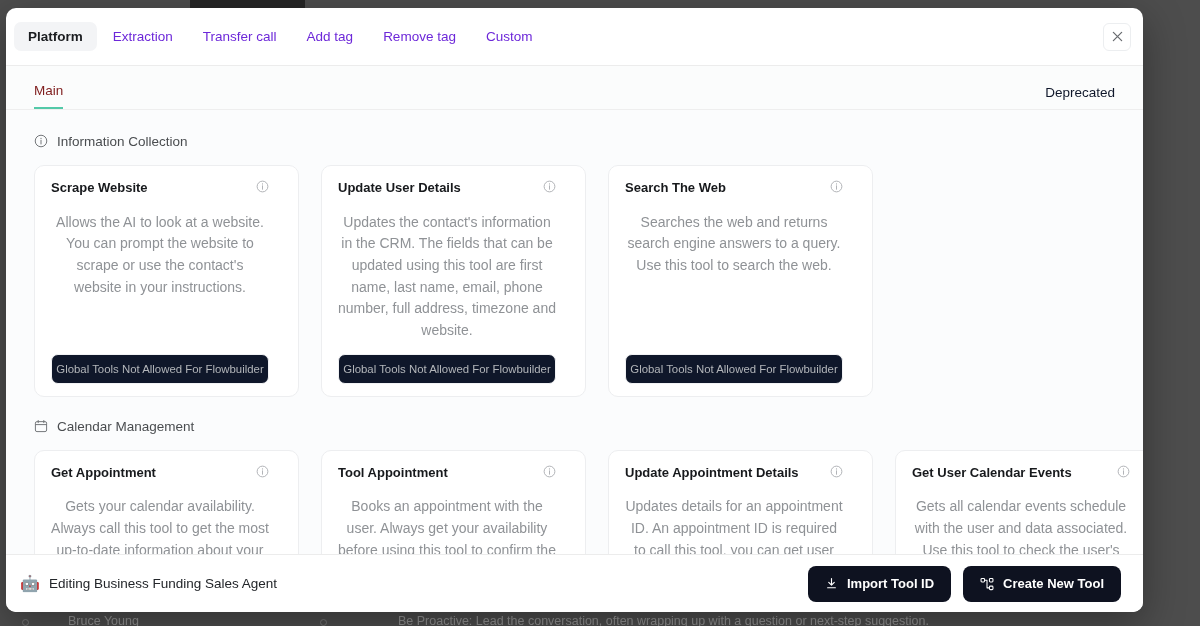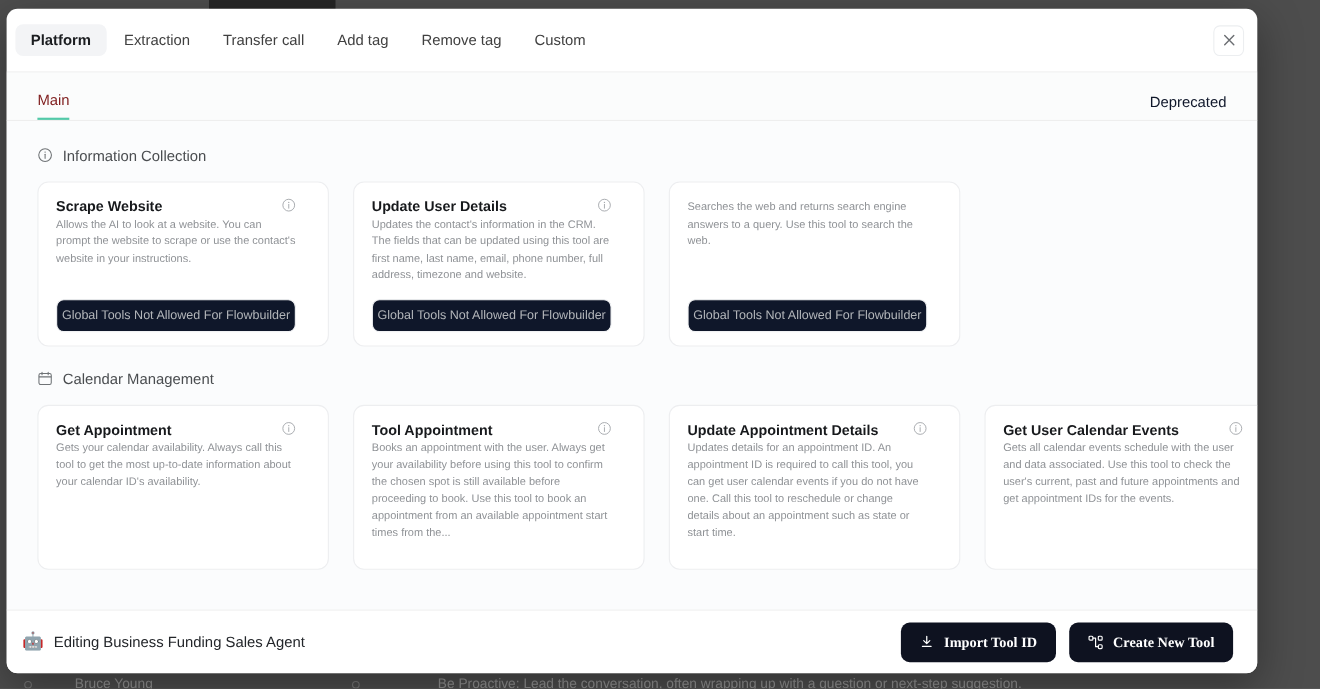--- a/index.html
+++ b/index.html
@@ -67,21 +67,21 @@
     position: relative;
     height: 58px;
     flex: 0 0 58px;
     border-bottom: 1px solid #ececec;
     display: flex;
     align-items: center;
     padding: 0 8px 0 8px;
   }
   .ttab {
     font-size: 13.5px;
-    color: #404040;
+    color: #6d28d9;
     padding: 7px 14px;
     border-radius: 7px;
     margin-right: 2px;
     cursor: pointer;
     white-space: nowrap;
   }
   .ttab.active {
     background: #f3f4f6;
     color: #1b1d20;
     font-weight: 700;
@@ -157,36 +157,37 @@
   }
 
   .card {
     background: #fff;
     border: 1px solid #edeef0;
     border-radius: 10px;
     padding: 14px 29px 12px 16px;
     display: flex;
     flex-direction: column;
     min-height: 150px;
+    text-align: center;
   }
   .card-top {
     display: flex;
     align-items: flex-start;
     justify-content: space-between;
     gap: 8px;
   }
   .card-title {
     font-size: 13px;
     font-weight: 700;
     color: #17191c;
     line-height: 1.2;
   }
   .card-desc {
-    margin-top: 1px;
-    font-size: 10px;
+    margin-top: 16px;
+    font-size: 14px;
     line-height: 1.55;
     color: #8f9296;
     flex: 1 1 auto;
   }
   .card-btn {
     margin-top: 12px;
     border: 1px solid #f1f2f4;
     border-radius: 7px;
     height: 30px;
     display: flex;
@@ -220,21 +221,21 @@
   #footer-right { display: flex; gap: 12px; }
   .fbtn {
     background: #0e1220;
     color: #fff;
     border: none;
     border-radius: 8px;
     height: 36px;
     padding: 0 17px;
     font-size: 13px;
     font-weight: 700;
-    font-family: Liberation Serif, serif;
+    font-family: Liberation Sans, sans-serif;
     display: flex;
     align-items: center;
     gap: 9px;
     cursor: pointer;
   }
   svg { display: block; }
 </style>
 </head>
 <body>
 
@@ -302,20 +303,28 @@
             <circle cx="8" cy="8" r="6.6" fill="none" stroke="#a8abaf" stroke-width="1.1"></circle>
             <circle cx="8" cy="4.9" r="0.75" fill="#a8abaf"></circle>
             <path d="M8 7.1 V11.4" stroke="#a8abaf" stroke-width="1.1" stroke-linecap="round"></path>
           </svg>
         </div>
         <div class="card-desc">Updates the contact's information in the CRM. The fields that can be updated using this tool are first name, last name, email, phone number, full address, timezone and website.</div>
         <div class="card-btn">Global Tools Not Allowed For Flowbuilder</div>
       </div>
 
       <div class="card">
+        <div class="card-top">
+          <div class="card-title">Search The Web</div>
+          <svg width="13" height="13" viewBox="0 0 16 16">
+            <circle cx="8" cy="8" r="6.6" fill="none" stroke="#a8abaf" stroke-width="1.1"></circle>
+            <circle cx="8" cy="4.9" r="0.75" fill="#a8abaf"></circle>
+            <path d="M8 7.1 V11.4" stroke="#a8abaf" stroke-width="1.1" stroke-linecap="round"></path>
+          </svg>
+        </div>
         <div class="card-desc">Searches the web and returns search engine answers to a query. Use this tool to search the web.</div>
         <div class="card-btn">Global Tools Not Allowed For Flowbuilder</div>
       </div>
     </div>
 
     <div class="group-head">
       <svg width="14" height="14" viewBox="0 0 16 16">
         <rect x="1.6" y="3" width="12.8" height="11.4" rx="1.8" fill="none" stroke="#6f7376" stroke-width="1.1"></rect>
         <path d="M1.6 6.4 H14.4" stroke="#6f7376" stroke-width="1.1"></path>
         <path d="M4.8 1.7 V4.2 M11.2 1.7 V4.2" stroke="#6f7376" stroke-width="1.1" stroke-linecap="round"></path>

